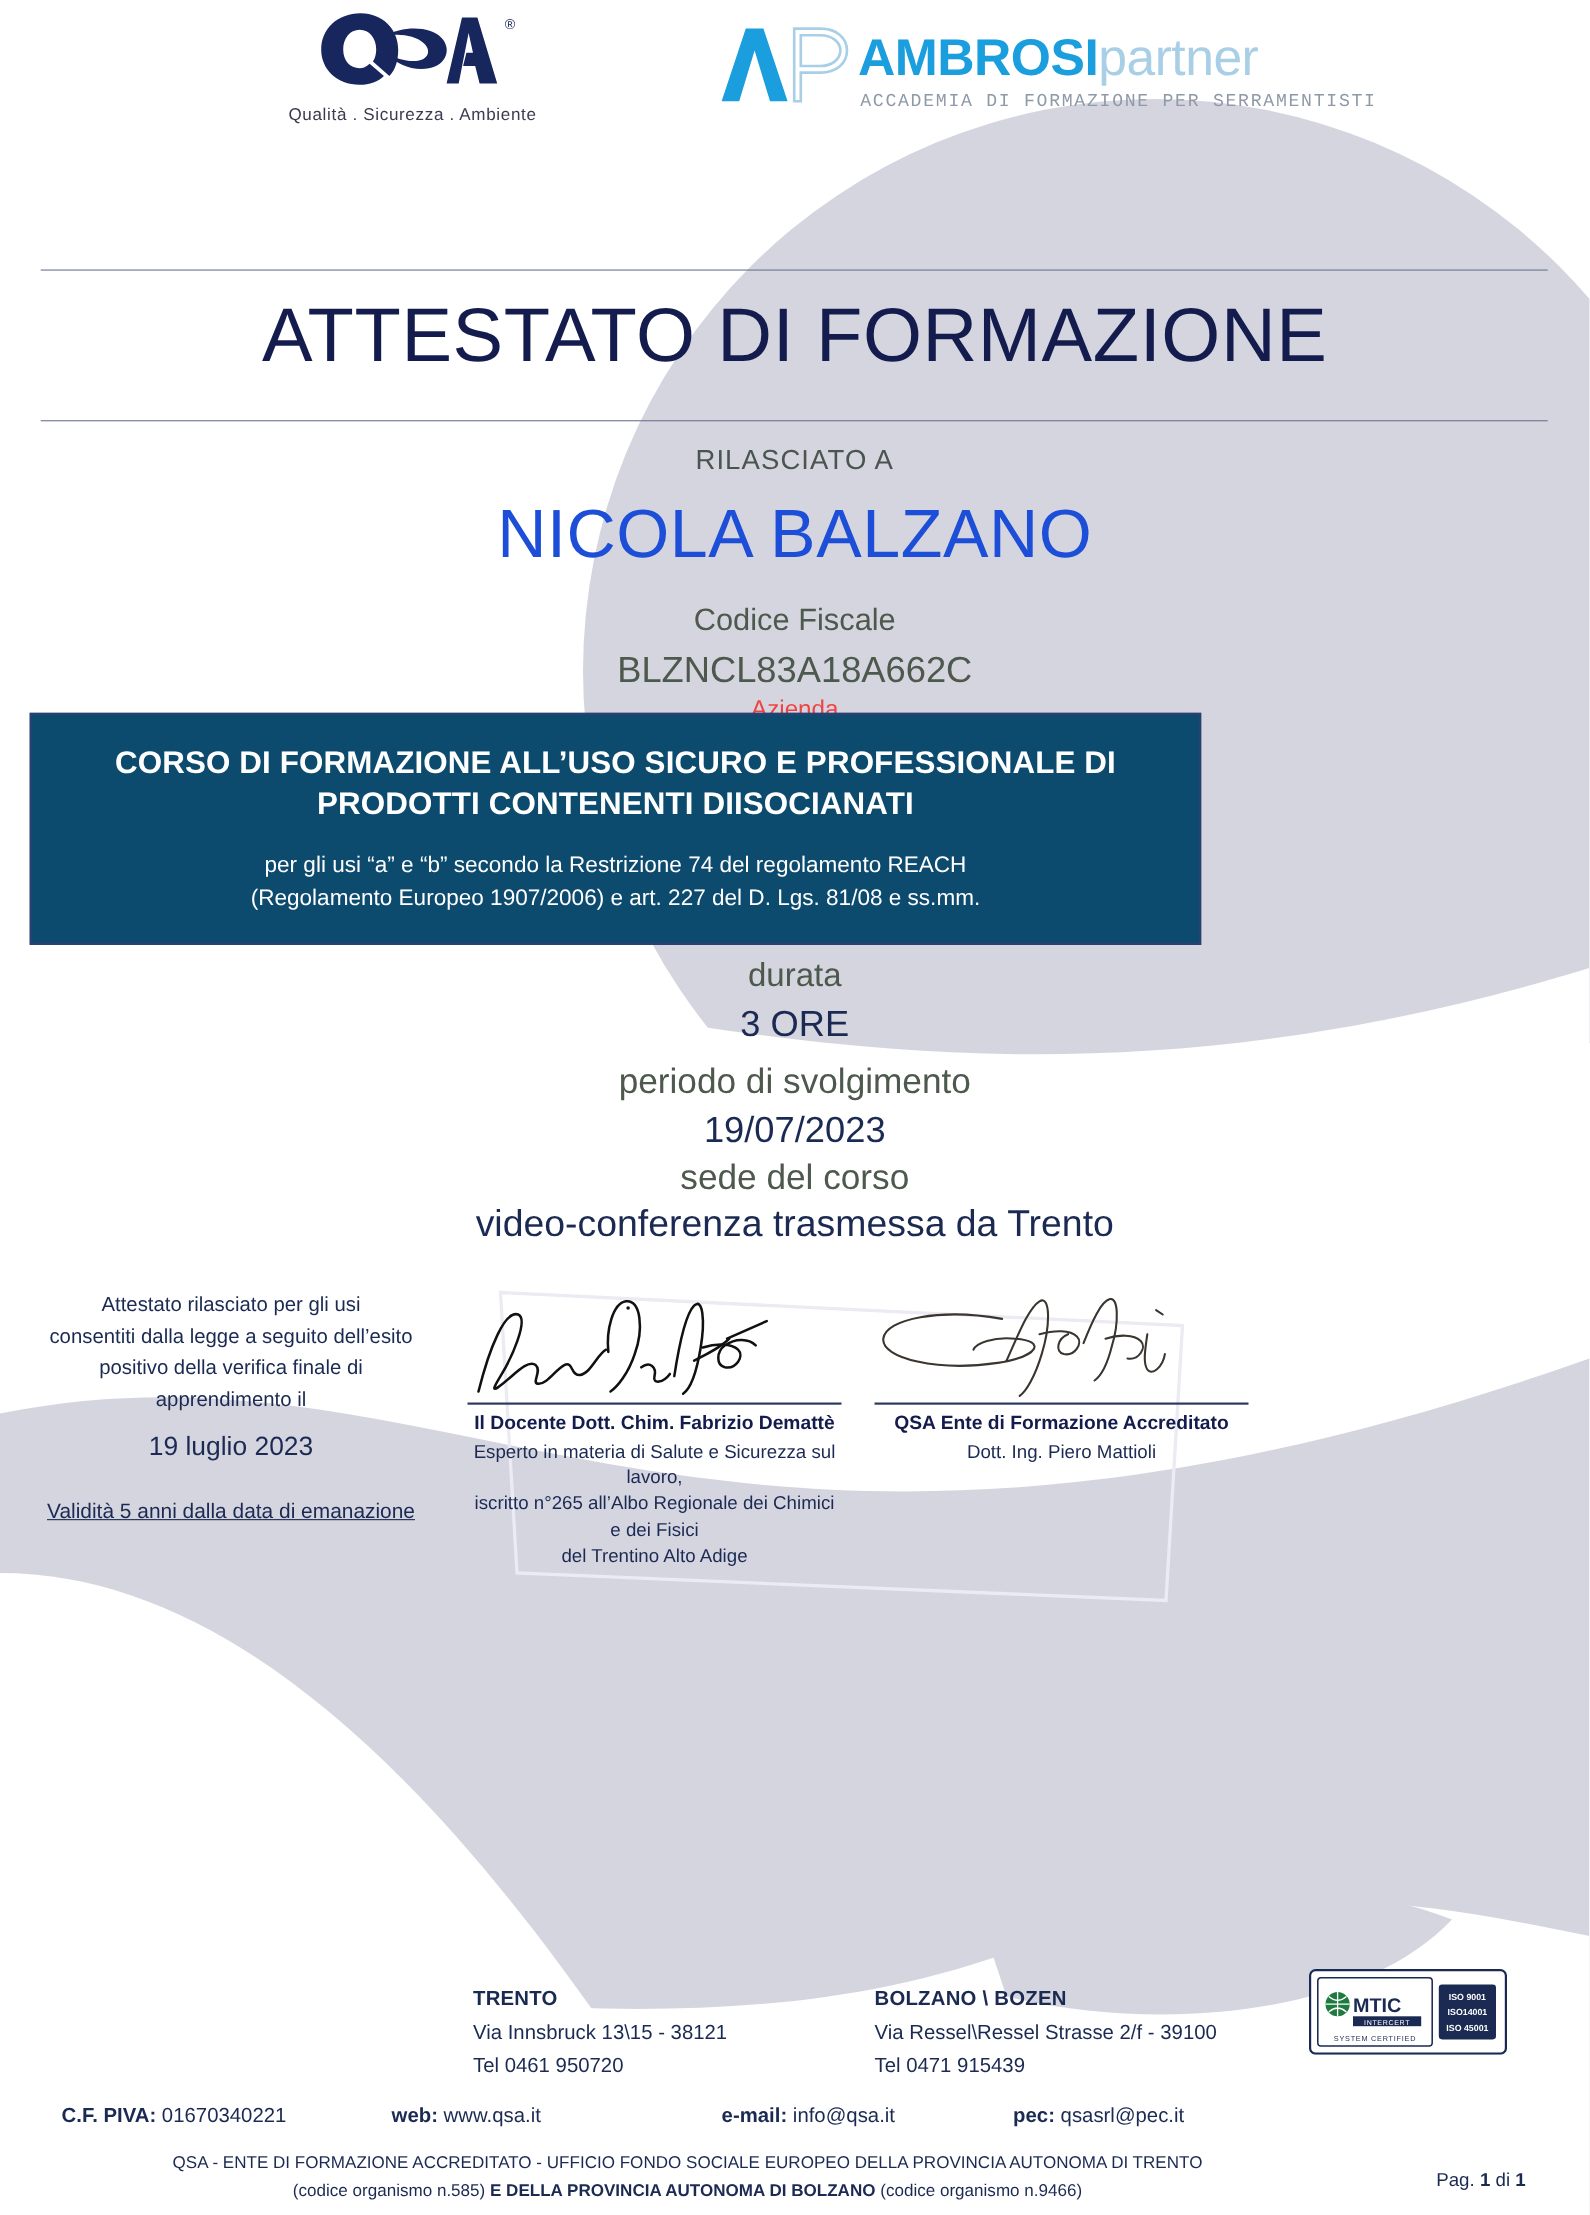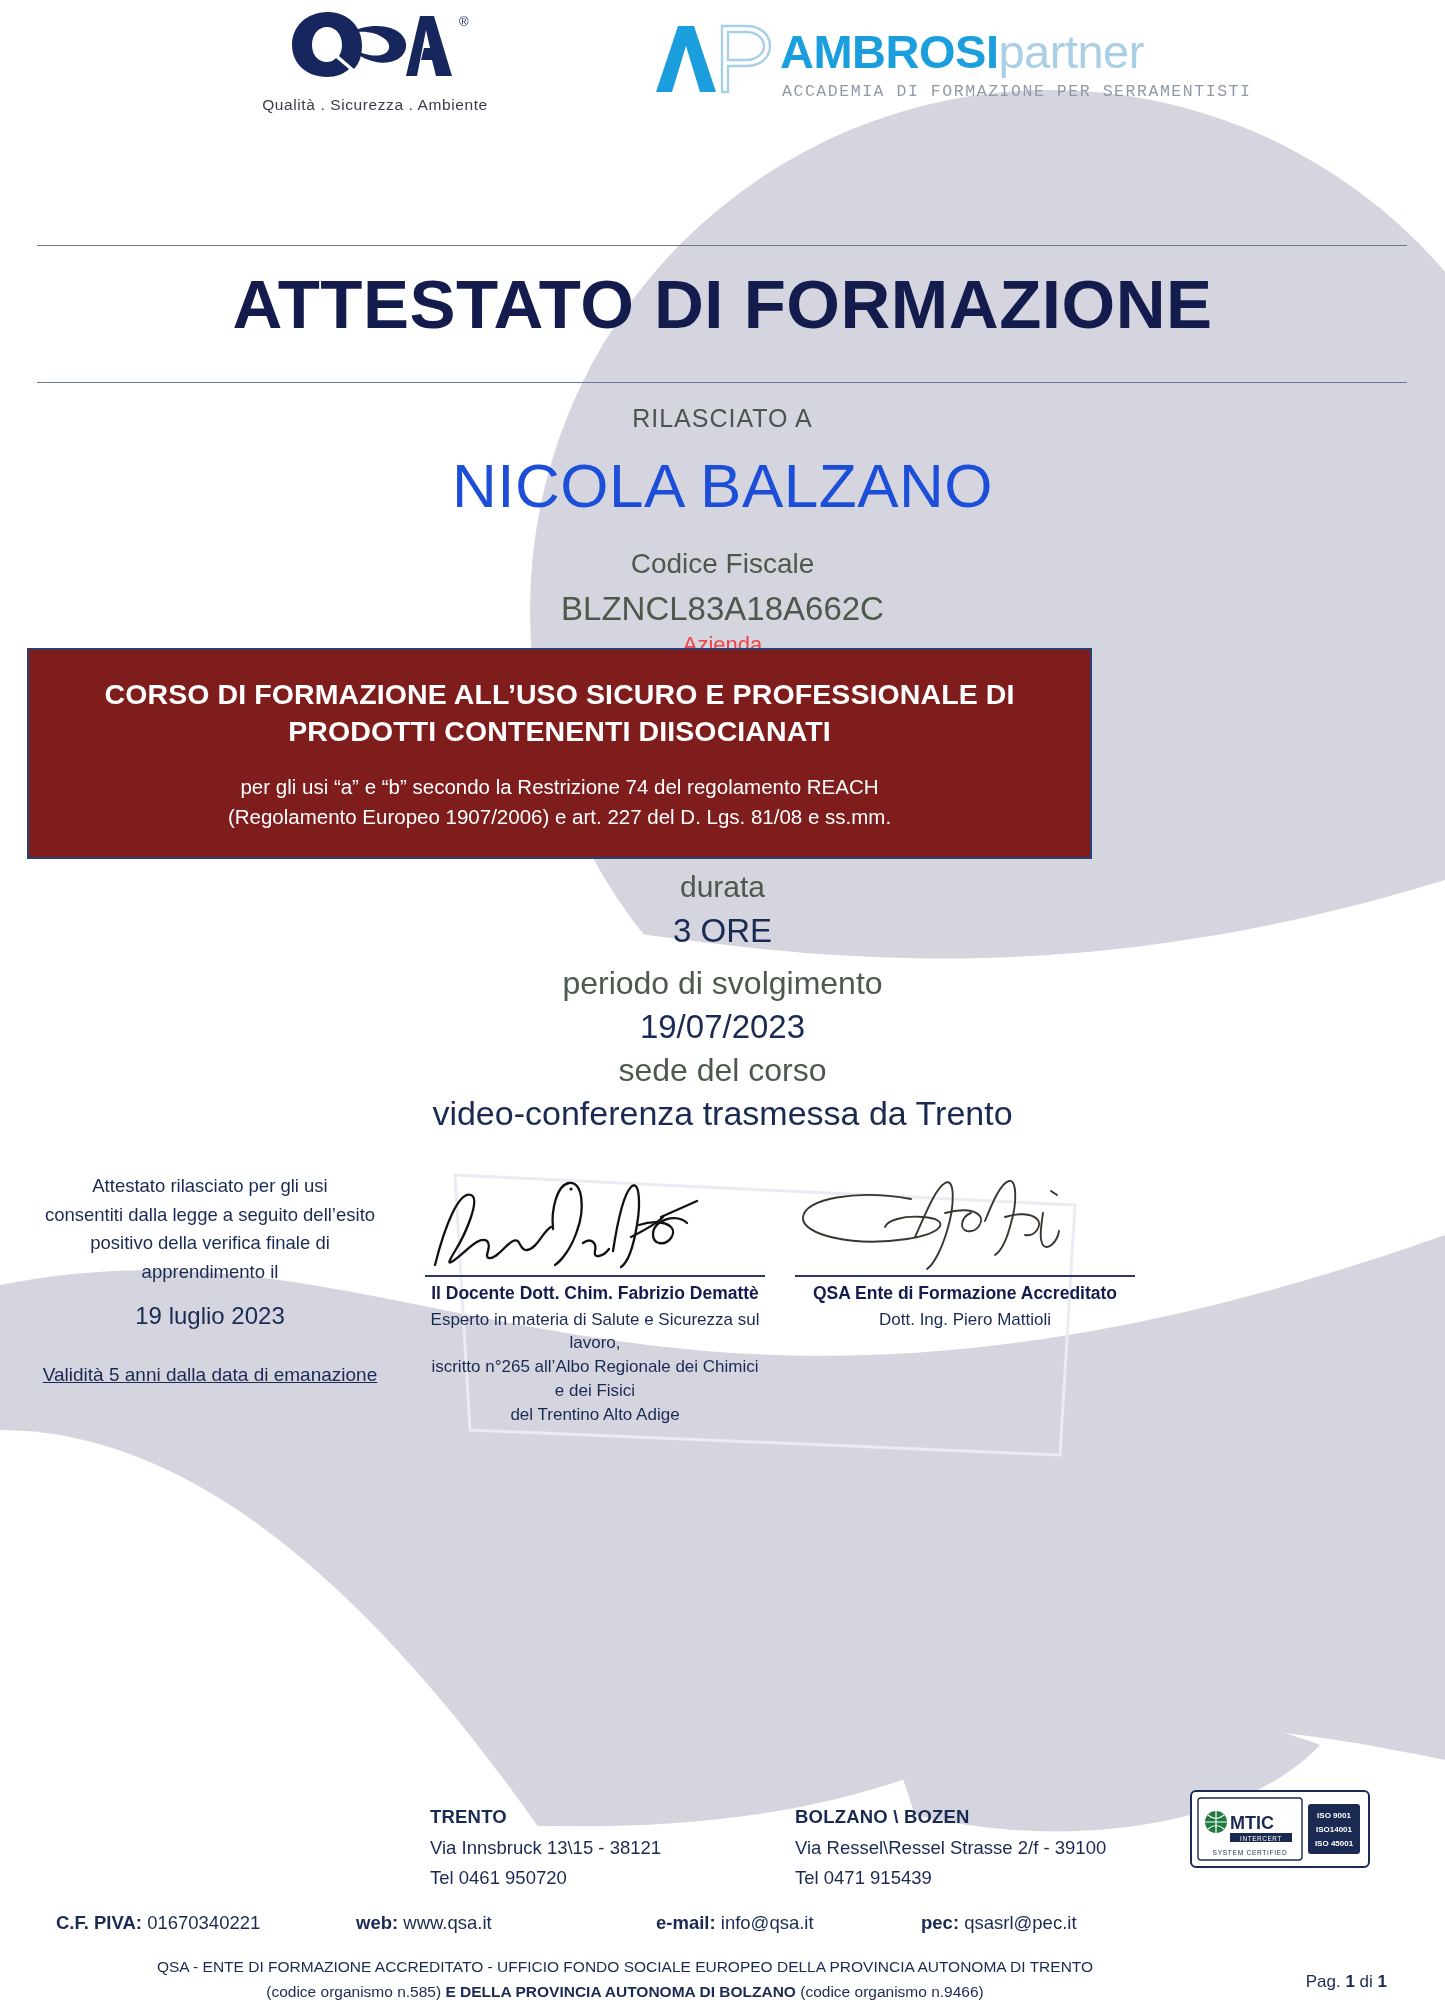--- a/index.html
+++ b/index.html
@@ -37,39 +37,39 @@
   #ap-sub { position:absolute; left:142px; top:72px; font-size:16.5px; color:#8f9aa8;
             letter-spacing:1.55px; white-space:nowrap;font-family:Liberation Mono, monospace; }
 
   
   .hrule { position:absolute; left:37px; width:1370px; height:1px; background:#6a7590; }
   #rule-top { top:245px; }
   #rule-bot { top:382px; }
 
   #main-title {
     position:absolute; left:0; top:265px; width:1445px; text-align:center;
-    font-size:69px; letter-spacing:0.5px; color:#141c4e; font-weight:700;
+    font-size:69px; letter-spacing:0.5px; color:#141c4e; font-weight:400;
     font-family:"Liberation Sans", sans-serif;
   }
 
   
   .ctr { position:absolute; left:0; width:1445px; text-align:center; }
 
   #lbl-rilasciato { top:404px; font-size:25px; color:#4a5550; letter-spacing:1px; }
   #recipient-name { top:450px; font-size:62px; color:#1d4ed8; letter-spacing:0.5px; }
   #lbl-cf        { top:548px; font-size:28px; color:#4d594c; }
   #val-cf        { top:590px; font-size:33px; color:#4d594c; }
   #lbl-azienda   { top:632px; font-size:22px; color:#ef4444; }
   #val-azienda   { top:672px; font-size:34px; color:#4d594c; }
   #lbl-frequenza { top:716px; font-size:25px; color:#4d594c; }
 
   
   #course-box {
     position:absolute; left:27px; top:648px; width:1065px; height:211px;
-    background:#7f1d1d; border:2px solid #2c3f73;
+    background:#0c4a6e; border:2px solid #2c3f73;
     display:flex; flex-direction:column; align-items:center; justify-content:center;
     color:#ffffff;
   }
   #course-title {
     font-size:28.5px; font-weight:bold; line-height:1.3; text-align:center;
     width:960px; letter-spacing:0.1px;
   }
   #course-sub {
     margin-top:22px; font-size:20.5px; line-height:1.45; text-align:center; width:900px;
     font-weight:400;

